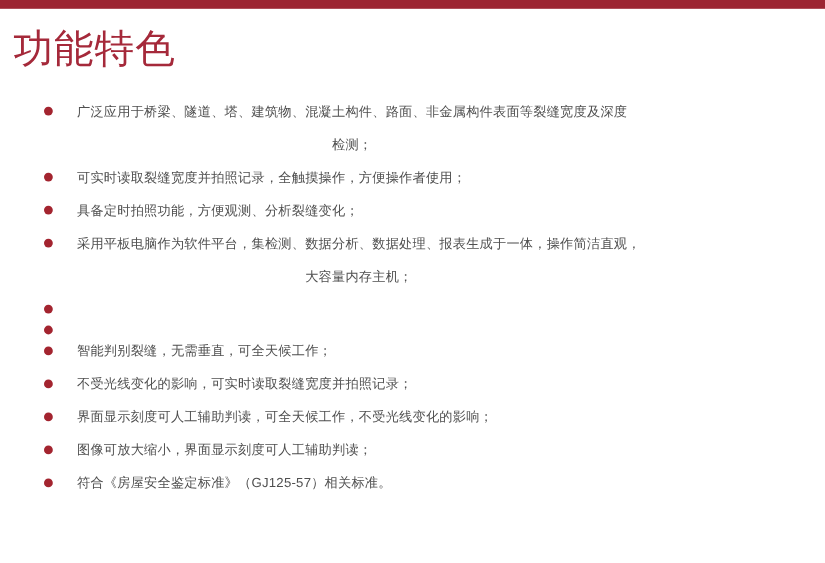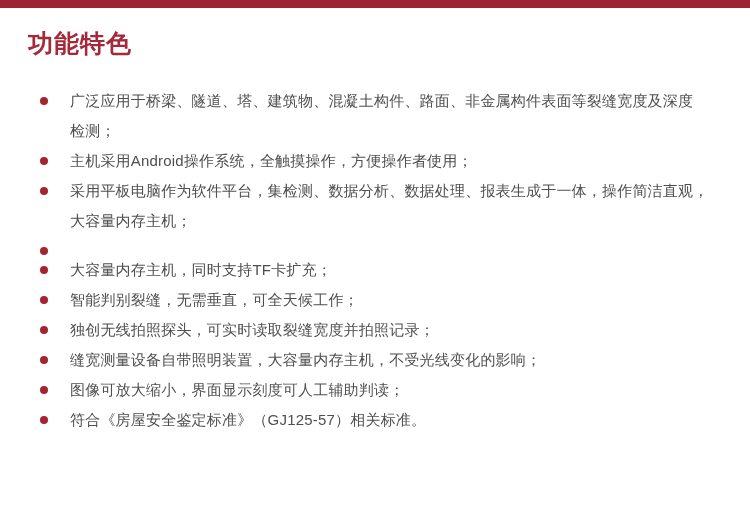--- a/index.html
+++ b/index.html
@@ -15,24 +15,24 @@
     background:var(--bg);
     font-family:"Liberation Sans","DejaVu Sans",sans-serif;
     overflow:hidden;
     position:relative;
   }
   .top-bar{
     width:100%;height:8px;
     background:var(--accent);
   }
   .page-title{
-    margin:20px 0 0 28px;
-    font-size:25px;
+    margin:20px 0 0 12px;
+    font-size:36px;
     line-height:31px;
-    font-weight:bold;
+    font-weight:normal;
     color:var(--title);
     letter-spacing:1px;
     font-family:"Liberation Sans","DejaVu Sans",sans-serif;
   }
   ul.feature-list{
     list-style:none;
     margin:27px 0 0 0;
     padding:0 10px 0 40px;
   }
   ul.feature-list li{
@@ -44,80 +44,84 @@
     width:8px;height:8px;
     border-radius:50%;
     background:var(--bullet);
     margin-top:11px;
   }
   .lines{
     margin-left:22px;
     min-width:0;
   }
   .line{
-    font-size:15px;
+    font-size:12px;
     line-height:30px;
     color:var(--text);
     white-space:nowrap;
     letter-spacing:0.2px;
+    text-align:center;
   }
 </style>
 </head>
 <body>
 
 <div class="top-bar"></div>
 
 <h1 class="page-title">功能特色</h1>
 
 <ul class="feature-list">
   <li>
     <span class="bullet"></span>
     <div class="lines">
       <div class="line">广泛应用于桥梁、隧道、塔、建筑物、混凝土构件、路面、非金属构件表面等裂缝宽度及深度</div>
       <div class="line">检测；</div>
     </div>
   </li>
   <li>
     <span class="bullet"></span>
     <div class="lines">
-      <div class="line">主机采用Android操作系统，全触摸操作，方便操作者使用；</div>
+      <div class="line">可实时读取裂缝宽度并拍照记录，全触摸操作，方便操作者使用；</div>
+    </div>
+  </li>
+  <li>
+    <span class="bullet"></span>
+    <div class="lines">
+      <div class="line">具备定时拍照功能，方便观测、分析裂缝变化；</div>
     </div>
   </li>
   <li>
     <span class="bullet"></span>
     <div class="lines">
       <div class="line">采用平板电脑作为软件平台，集检测、数据分析、数据处理、报表生成于一体，操作简洁直观，</div>
       <div class="line">大容量内存主机；</div>
     </div>
   </li>
   <li>
     <span class="bullet"></span>
   </li>
   <li>
     <span class="bullet"></span>
-    <div class="lines">
-      <div class="line">大容量内存主机，同时支持TF卡扩充；</div>
-    </div>
   </li>
   <li>
     <span class="bullet"></span>
     <div class="lines">
       <div class="line">智能判别裂缝，无需垂直，可全天候工作；</div>
     </div>
   </li>
   <li>
     <span class="bullet"></span>
     <div class="lines">
-      <div class="line">独创无线拍照探头，可实时读取裂缝宽度并拍照记录；</div>
+      <div class="line">不受光线变化的影响，可实时读取裂缝宽度并拍照记录；</div>
     </div>
   </li>
   <li>
     <span class="bullet"></span>
     <div class="lines">
-      <div class="line">缝宽测量设备自带照明装置，大容量内存主机，不受光线变化的影响；</div>
+      <div class="line">界面显示刻度可人工辅助判读，可全天候工作，不受光线变化的影响；</div>
     </div>
   </li>
   <li>
     <span class="bullet"></span>
     <div class="lines">
       <div class="line">图像可放大缩小，界面显示刻度可人工辅助判读；</div>
     </div>
   </li>
   <li>
     <span class="bullet"></span>

